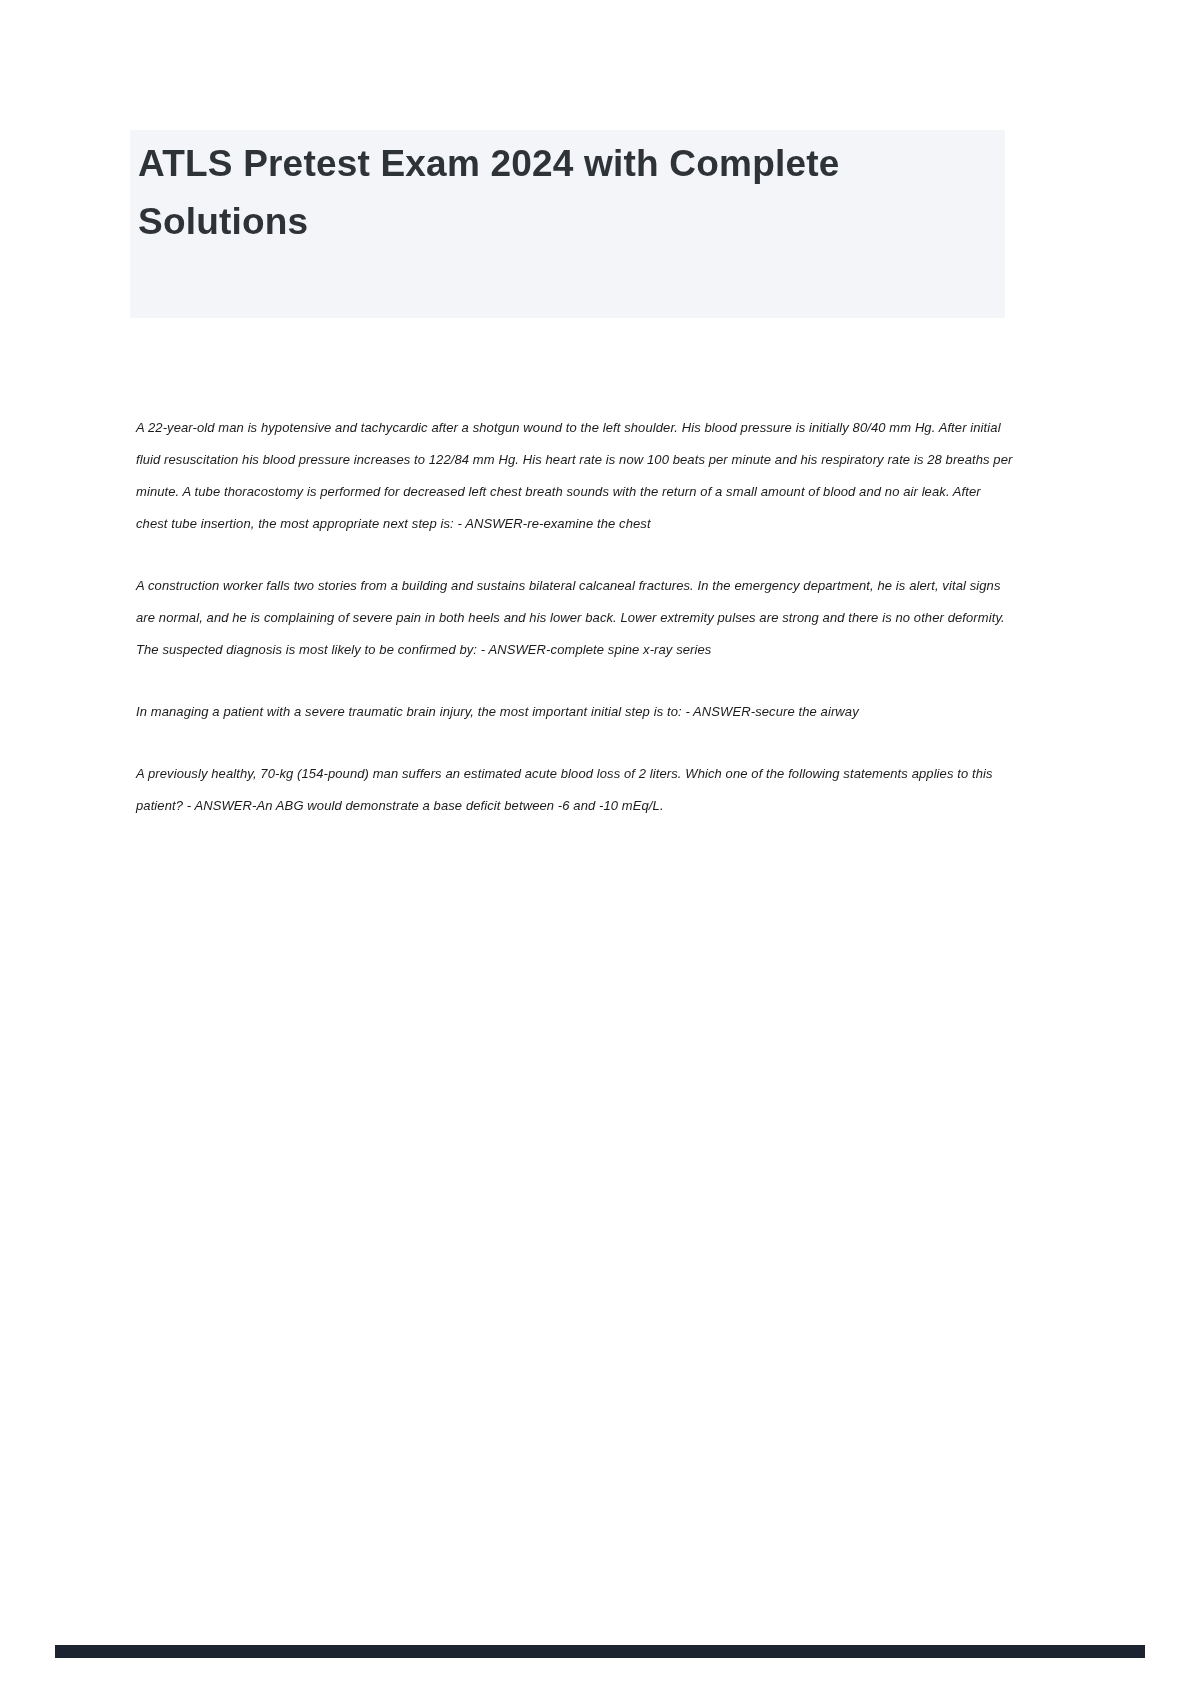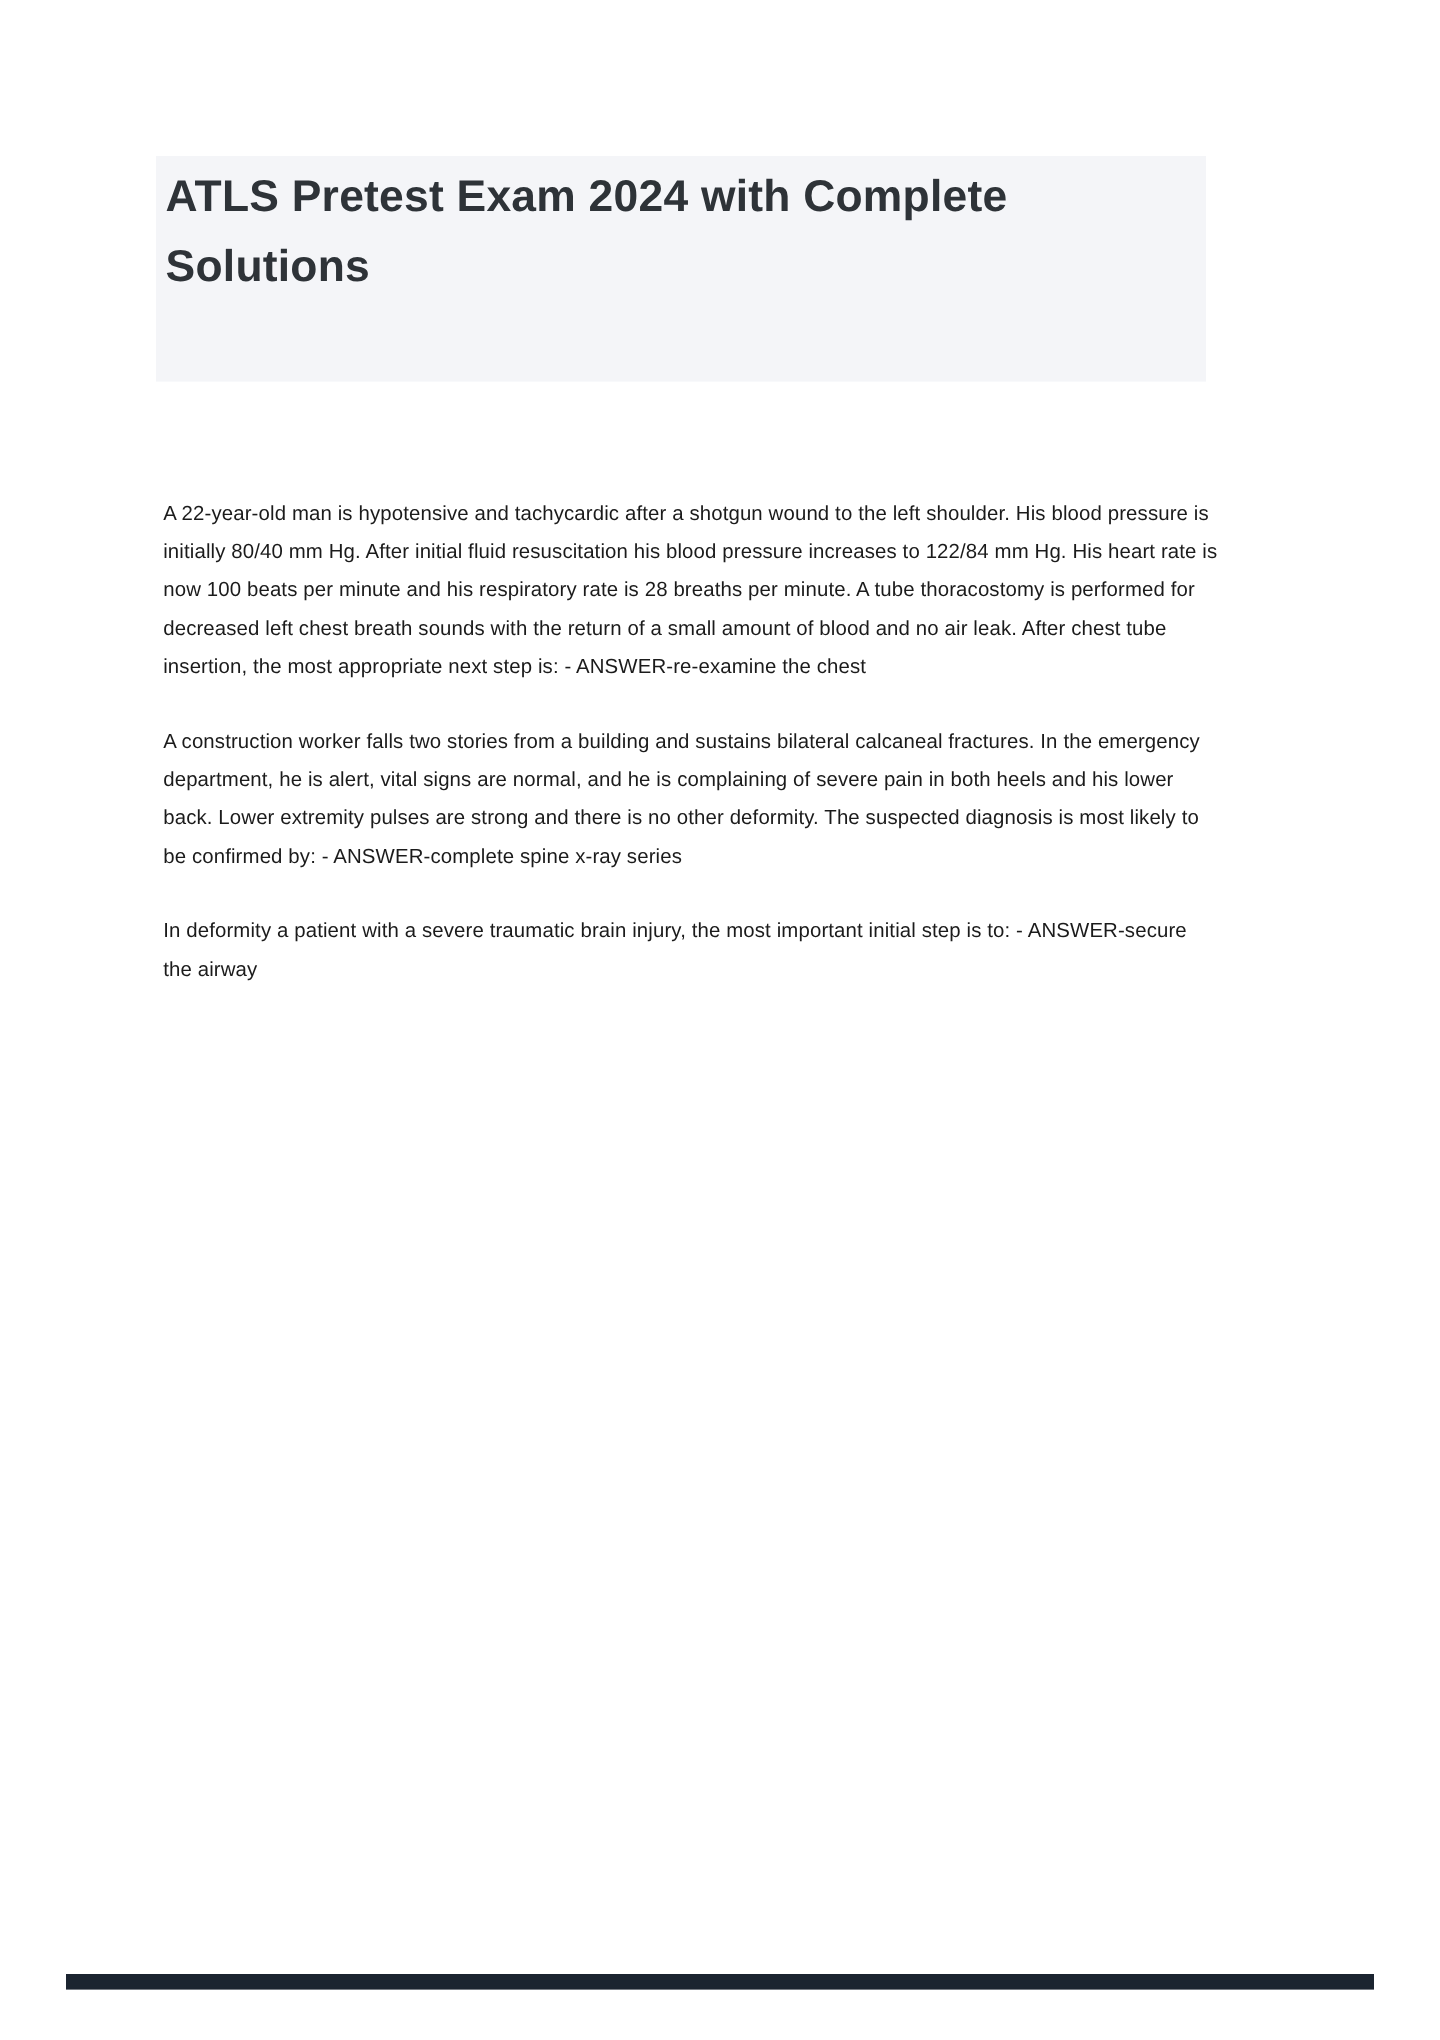--- a/index.html
+++ b/index.html
@@ -32,25 +32,26 @@
     max-width: 820px;
     letter-spacing: 0.2px;
   }
   .content {
     position: absolute;
     left: 136px;
     top: 412px;
     width: 880px;
   }
   .content p {
-    font-size: 17px;
+    font-size: 13px;
     color: #1b1b1b;
     line-height: 32px;
     margin-bottom: 30px;
     letter-spacing: 0.1px;
+    font-style: italic;
   }
   .footer-bar {
     position: absolute;
     left: 55px;
     top: 1645px;
     width: 1090px;
     height: 13px;
     background: #1b2430;
   }
 </style>
@@ -59,18 +60,19 @@
 
 <div class="page">
 
   <div class="title-box">
     <div class="page-title">ATLS Pretest Exam 2024 with Complete Solutions</div>
   </div>
 
   <div class="content">
     <p>A 22-year-old man is hypotensive and tachycardic after a shotgun wound to the left shoulder. His blood pressure is initially 80/40 mm Hg. After initial fluid resuscitation his blood pressure increases to 122/84 mm Hg. His heart rate is now 100 beats per minute and his respiratory rate is 28 breaths per minute. A tube thoracostomy is performed for decreased left chest breath sounds with the return of a small amount of blood and no air leak. After chest tube insertion, the most appropriate next step is: - ANSWER-re-examine the chest</p>
     <p>A construction worker falls two stories from a building and sustains bilateral calcaneal fractures. In the emergency department, he is alert, vital signs are normal, and he is complaining of severe pain in both heels and his lower back. Lower extremity pulses are strong and there is no other deformity. The suspected diagnosis is most likely to be confirmed by: - ANSWER-complete spine x-ray series</p>
-    <p>In deformity a patient with a severe traumatic brain injury, the most important initial step is to: - ANSWER-secure the airway</p>
+    <p>In managing a patient with a severe traumatic brain injury, the most important initial step is to: - ANSWER-secure the airway</p>
+    <p>A previously healthy, 70-kg (154-pound) man suffers an estimated acute blood loss of 2 liters. Which one of the following statements applies to this patient? - ANSWER-An ABG would demonstrate a base deficit between -6 and -10 mEq/L.</p>
   </div>
 
   <div class="footer-bar"></div>
 
 </div>
 
 </body></html>

